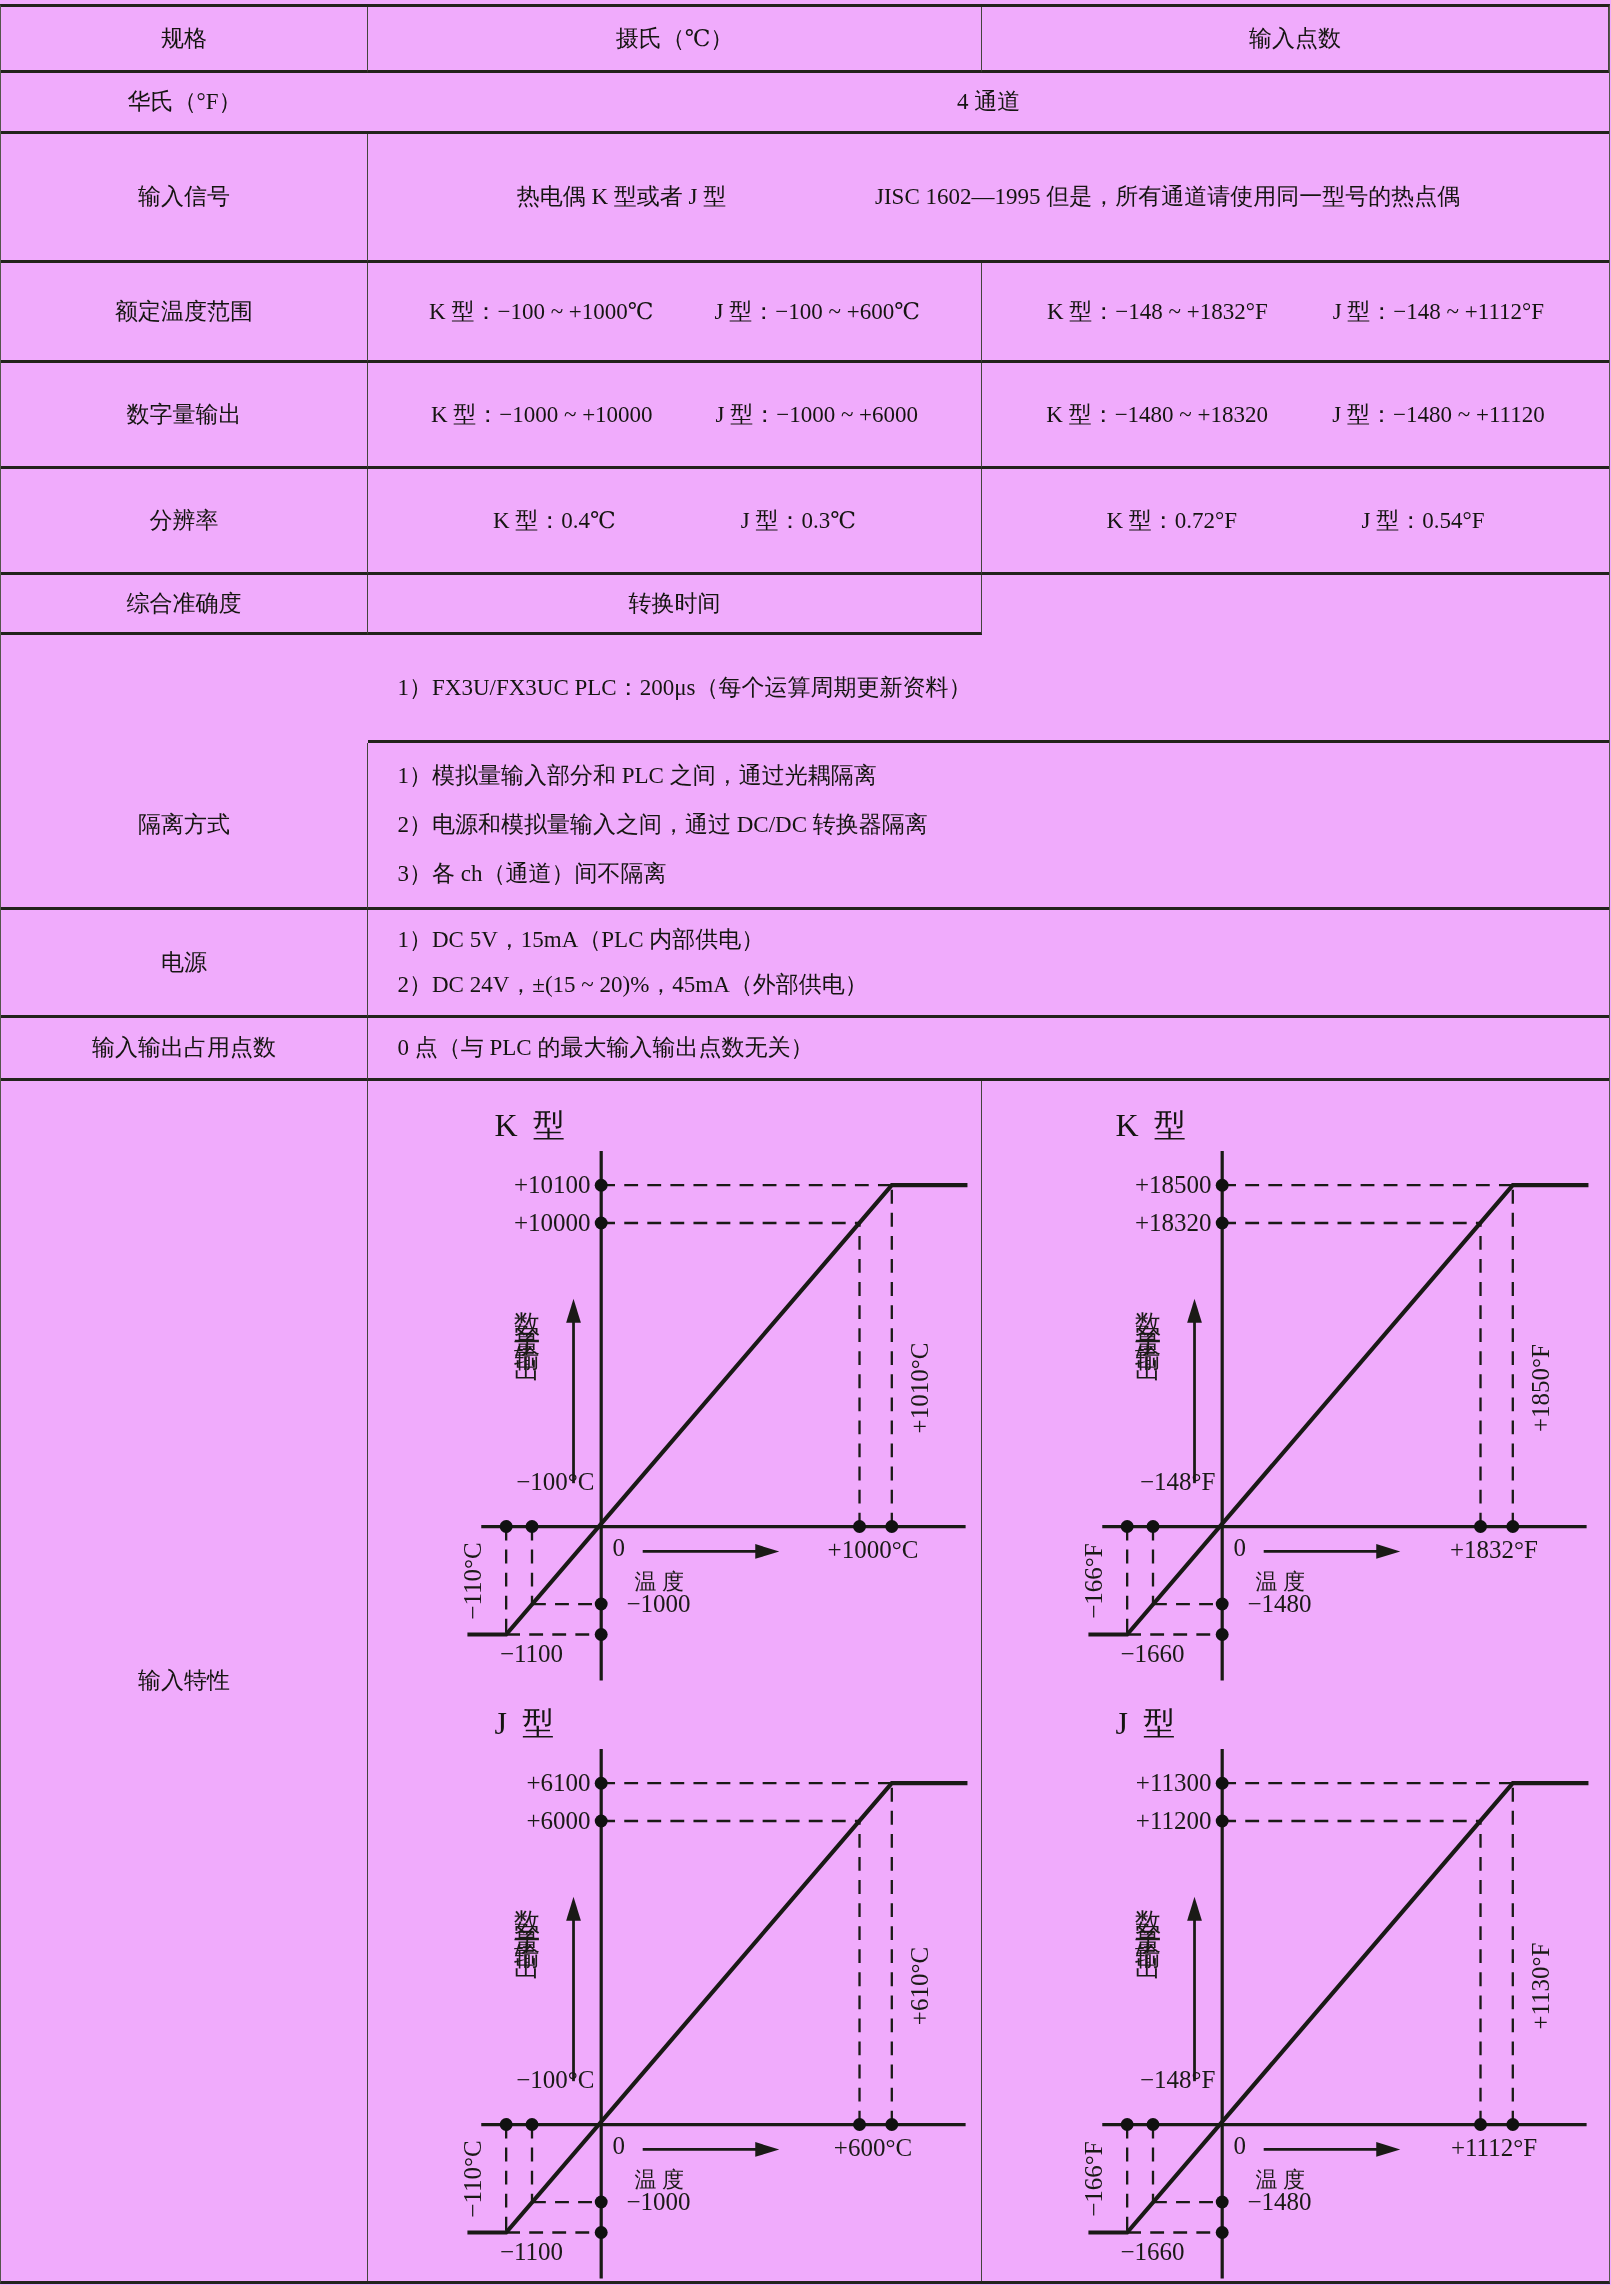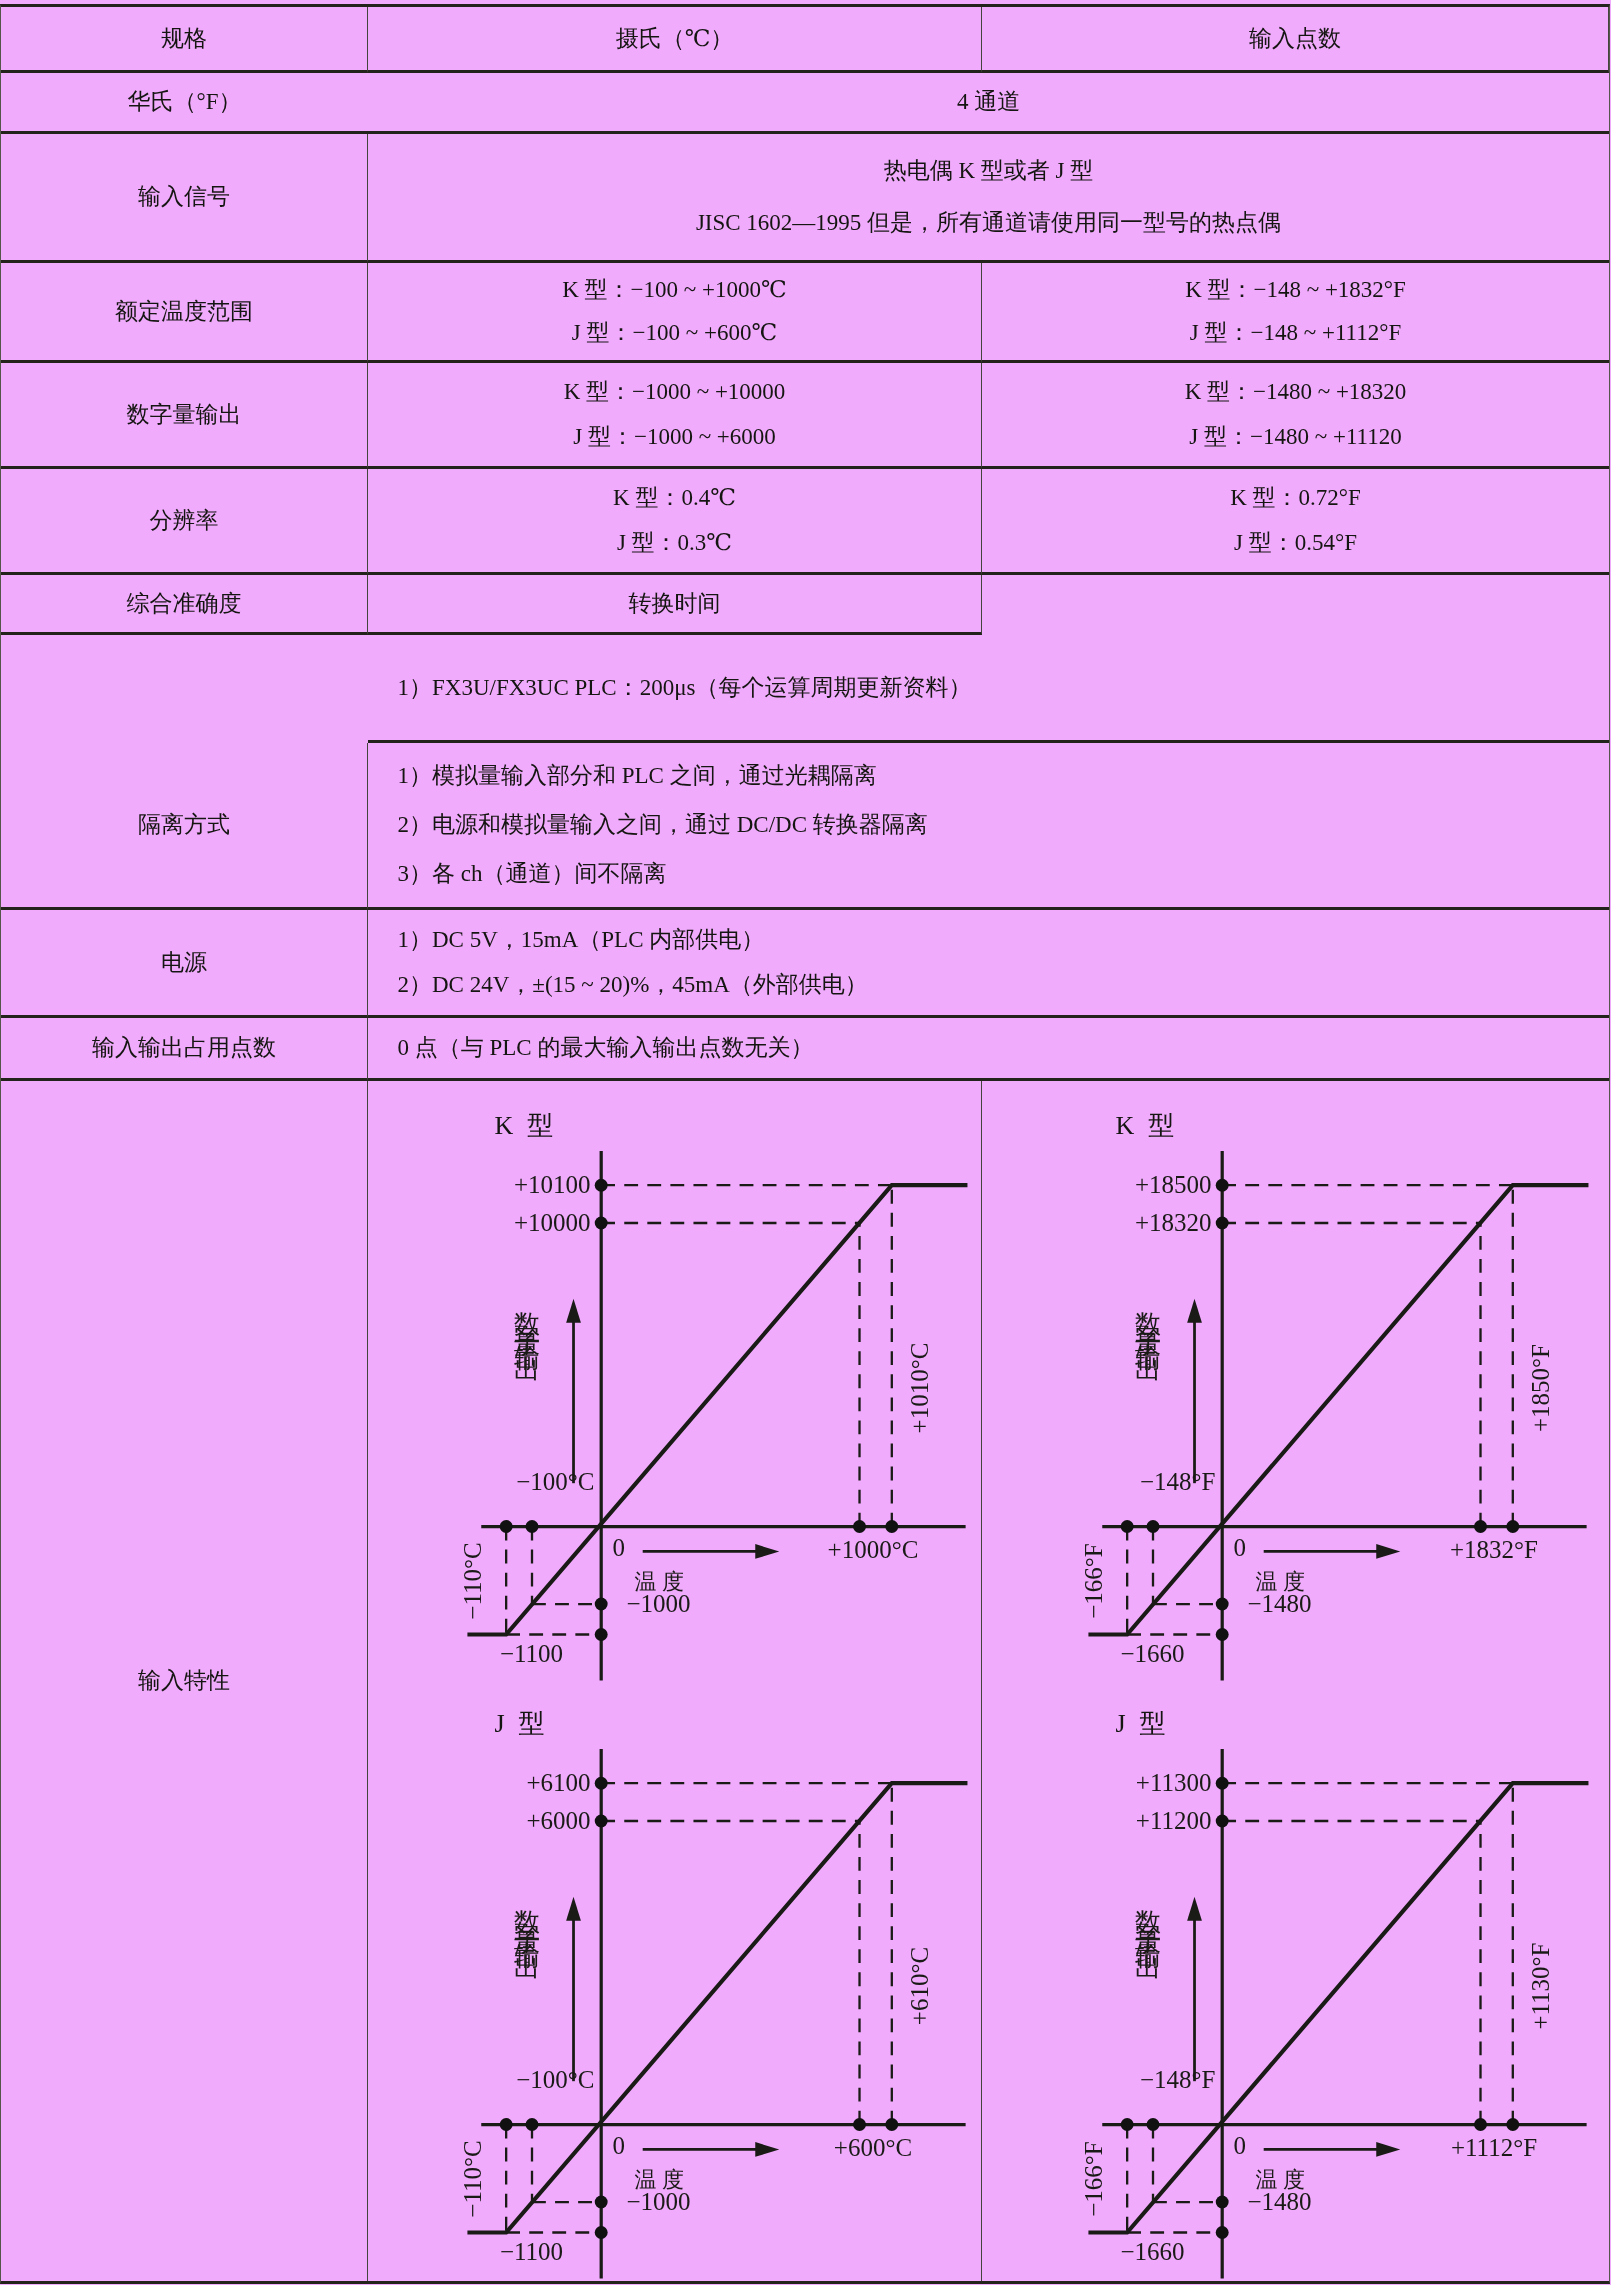--- a/index.html
+++ b/index.html
@@ -26,30 +26,30 @@
     box-sizing:border-box;
     border-bottom:3.7px solid #23231c;
     border-right:1.8px solid #44443c;
     font-size:23px;
     line-height:31px;
     overflow:hidden;
   }
   .cell.no-right{border-right:none;}
   .cell.last-row{border-bottom:none;}
   .c-center{display:flex;align-items:center;justify-content:center;text-align:center;}
-  .c-col{display:flex;flex-direction:column;justify-content:space-evenly;align-items:center;text-align:center;}
+  .c-col{display:flex;flex-direction:row;justify-content:space-evenly;align-items:center;text-align:center;}
   .c-left{display:flex;flex-direction:column;justify-content:space-evenly;align-items:flex-start;padding-left:29.5px;text-align:left;}
   .span23{grid-column:2/4;}
   .charts-cell{display:flex;flex-direction:column;align-items:center;padding-top:7.4px;}
 
   
   .graph{position:relative;width:600px;height:598px;flex:0 0 auto;}
   .g-svg{position:absolute;left:0;top:28px;width:600px;height:572px;}
   .glab{position:absolute;font-size:25px;line-height:28px;white-space:nowrap;color:#1a1a16;}
-  .g-title{position:absolute;left:120px;top:22px;font-size:26px;letter-spacing:3.7px;}
+  .g-title{position:absolute;left:120px;top:22px;font-size:32px;letter-spacing:3.7px;}
   .g-ytop1{right:384px;top:83px;text-align:right;}
   .g-ytop2{right:384px;top:121px;text-align:right;}
   .g-xneg1{right:380px;top:380px;text-align:right;}
   .g-xneg2{left:38px;top:479px;width:120px;text-align:center;transform:rotate(-90deg);}
   .g-origin{left:238px;top:446px;}
   .g-xpos1{left:397px;top:448px;width:203px;text-align:center;}
   .g-xpos2{left:466px;top:286px;width:157px;text-align:center;transform:rotate(-90deg);}
   .g-ybot1{left:252px;top:502px;}
   .g-ybot2{left:88px;top:552px;width:138px;text-align:center;}
   .g-vaxis{left:138px;top:203px;writing-mode:vertical-rl;letter-spacing:11px;font-size:26px;}

